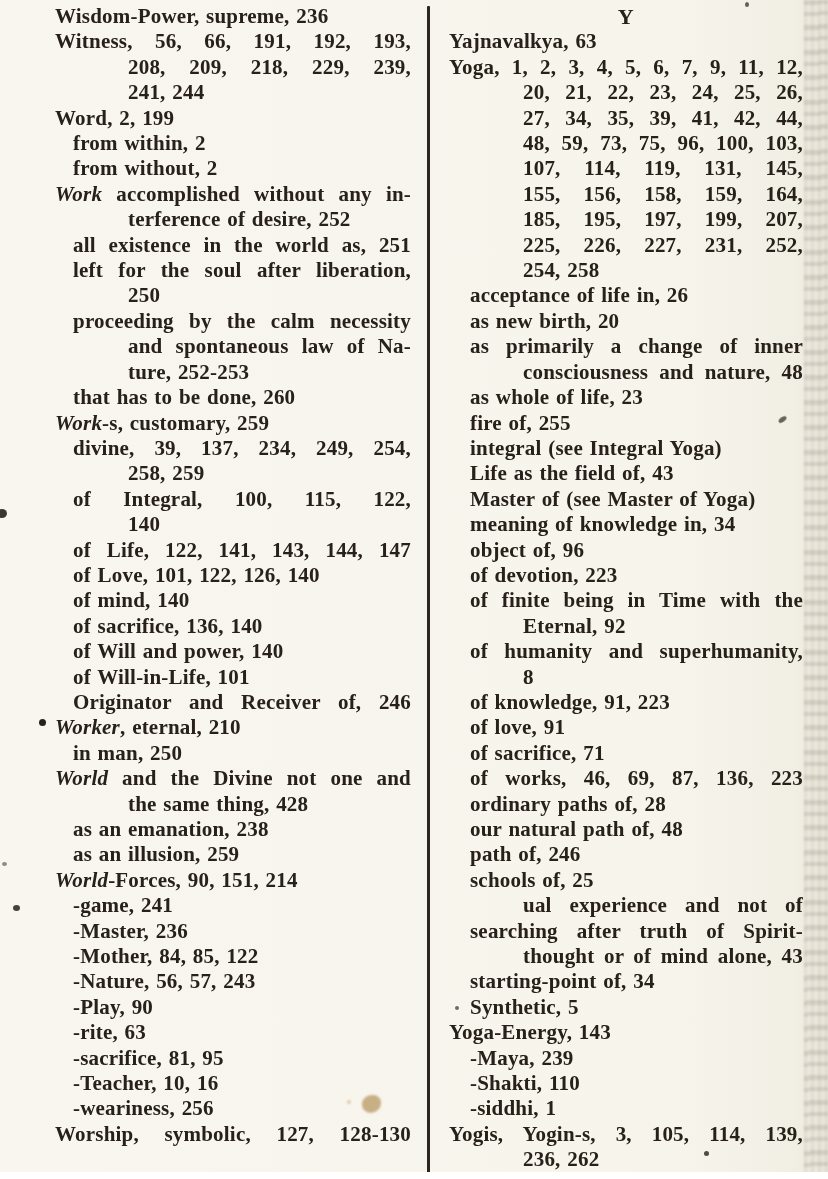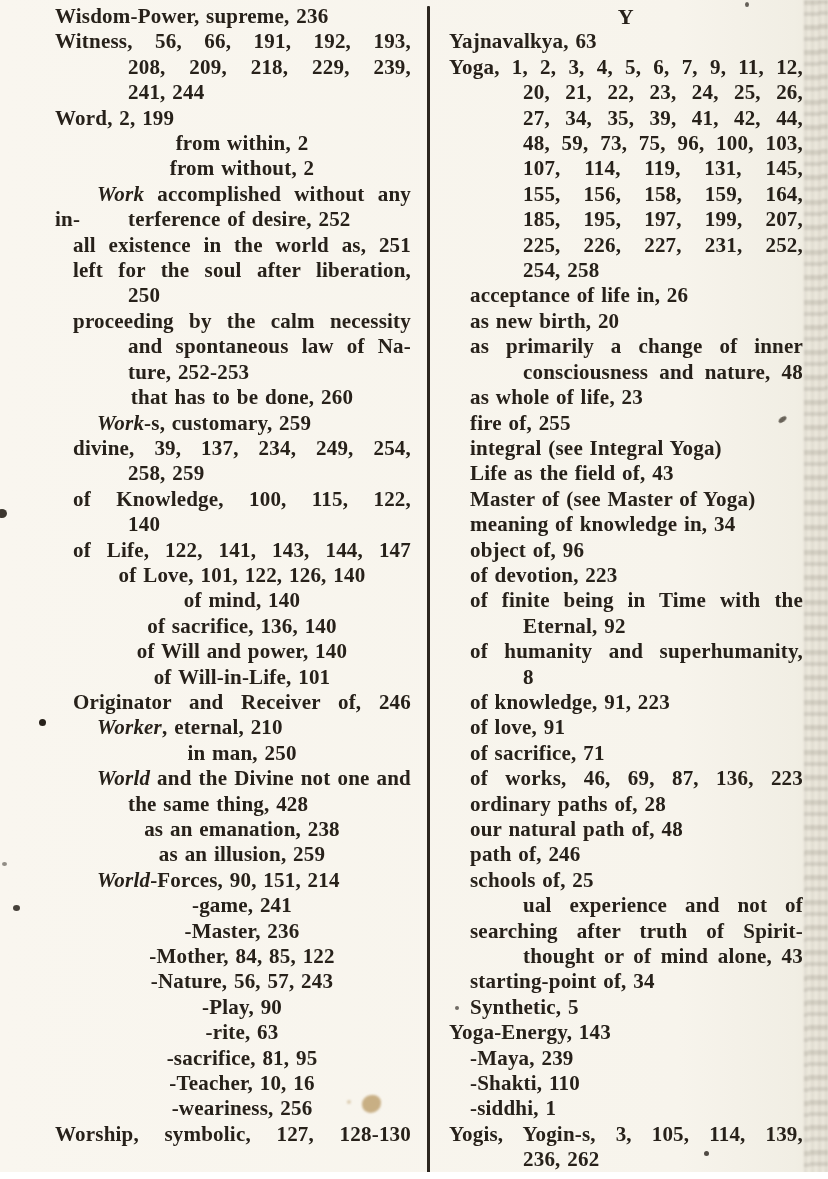--- a/index.html
+++ b/index.html
@@ -18,27 +18,27 @@
     letter-spacing:.2px;
     word-spacing:.06em;
   }
   .col-left{left:55px;width:356px;}
   .col-right{left:449px;width:354px;}
   .line{
     position:relative;
     height:25.42px;line-height:25.42px;
     white-space:normal;
   }
-  .col-left .ind1{padding-left:18px;text-align:center;}
+  .col-left .ind1{padding-left:18px;}
   .col-left .ind2{padding-left:73px;}
   .col-right .ind1{padding-left:21px;}
   .col-right .ind2{padding-left:74px;}
   .just{text-align:justify;text-align-last:justify;}
   .head{text-align:center;text-align-last:center;font-size:22px;letter-spacing:.5px;}
-  .hw{font-style:italic;margin-left:42px;}
+  .hw{font-style:italic;}
   .marker{position:absolute;border-radius:50%;background:#27211a;}
   .marker.bullet{width:7px;height:7px;left:-16px;top:4px;}
   .marker.dot{width:4px;height:4px;left:6px;top:11px;opacity:.65;}
   .divider{
     position:absolute;left:427px;top:6px;width:2.5px;height:1173px;
     background:#2c261f;border-radius:1px;
   }
   .artifact{position:absolute;}
   .a-ink{background:#27211a;border-radius:50%;}
   .a-stain{background:#a9813f;border-radius:55% 45% 60% 50%;filter:blur(1.2px);}
@@ -75,21 +75,21 @@
       <div class="line ind1 just">all existence in the world as, 251</div>
       <div class="line ind1 just">left for the soul after liberation,</div>
       <div class="line ind2">250</div>
       <div class="line ind1 just">proceeding by the calm necessity</div>
       <div class="line ind2 just">and spontaneous law of Na-</div>
       <div class="line ind2">ture, 252-253</div>
       <div class="line ind1">that has to be done, 260</div>
       <div class="line ind0"><span class="hw">Work</span>-s, customary, 259</div>
       <div class="line ind1 just">divine, 39, 137, 234, 249, 254,</div>
       <div class="line ind2">258, 259</div>
-      <div class="line ind1 just">of Knowledge, 100, 115, 122,</div>
+      <div class="line ind1 just">of Integral, 100, 115, 122,</div>
       <div class="line ind2">140</div>
       <div class="line ind1 just">of Life, 122, 141, 143, 144, 147</div>
       <div class="line ind1">of Love, 101, 122, 126, 140</div>
       <div class="line ind1">of mind, 140</div>
       <div class="line ind1">of sacrifice, 136, 140</div>
       <div class="line ind1">of Will and power, 140</div>
       <div class="line ind1">of Will-in-Life, 101</div>
       <div class="line ind1 just">Originator and Receiver of, 246</div>
       <div class="line ind0"><span class="marker bullet"></span><span class="hw">Worker</span>, eternal, 210</div>
       <div class="line ind1">in man, 250</div>

